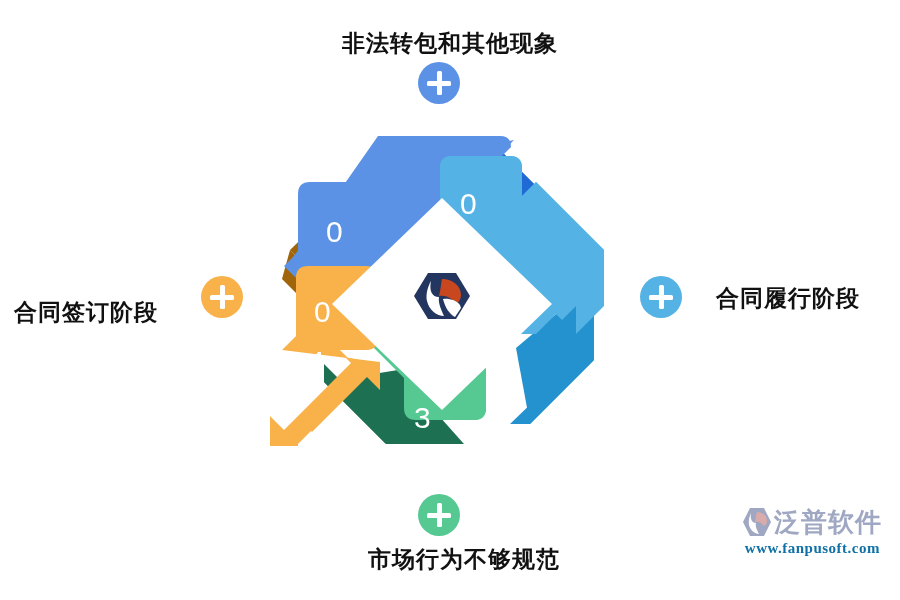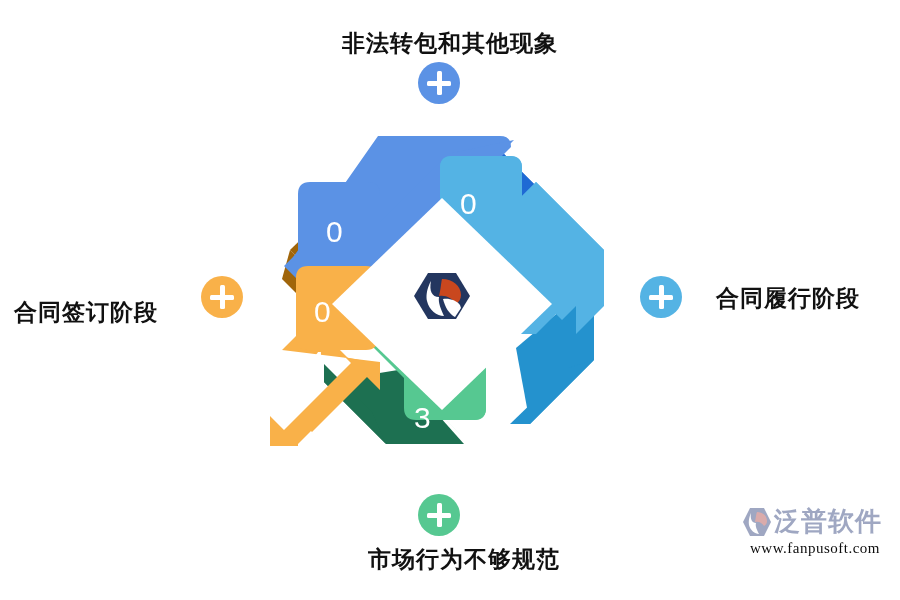--- a/index.html
+++ b/index.html
@@ -85,35 +85,35 @@
     position: absolute;
     right: 18px;
     bottom: 14px;
     width: 170px;
     height: 56px;
     display: flex;
     flex-direction: column;
     align-items: flex-end;
     opacity: 0.95;
   }
-  .wm-row { display: flex; align-items: center; gap: 1px; font-family: Liberation Serif, serif; }
+  .wm-row { display: flex; align-items: center; gap: 1px; }
   .wm-mark { width: 32px; height: 32px; }
   .wm-mark svg { display: block; width: 100%; height: 100%; }
   .wm-name {
     font-size: 26px;
     font-weight: 700;
     color: #9aa3bf;
     letter-spacing: 1px;
     line-height: 1;
   }
   .wm-url {
     font-family: "Liberation Serif", "DejaVu Serif", serif;
     font-size: 15px;
-    font-weight: 400;
-    color: #000000;
+    font-weight: 700;
+    color: #0369a1;
     letter-spacing: 0.5px;
     margin-top: 2px;
     margin-right: 2px;
   }
 </style>
 </head>
 <body>
 
 <div id="stage">
 

